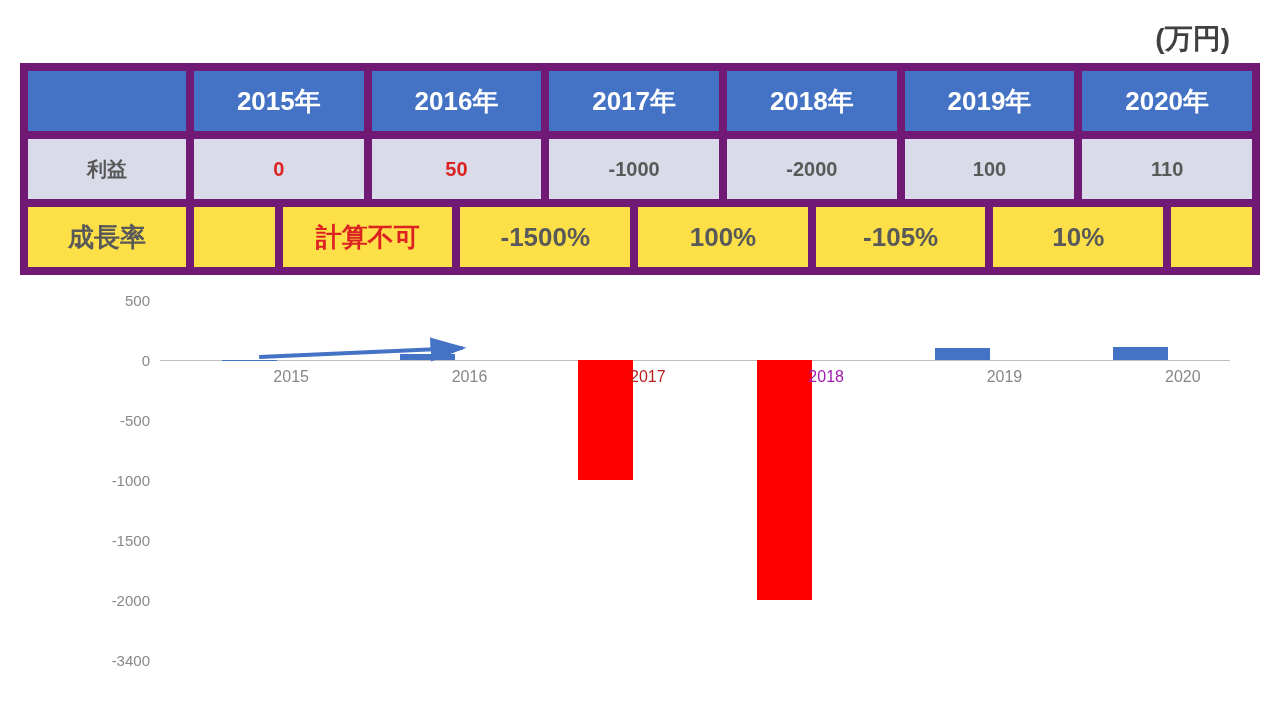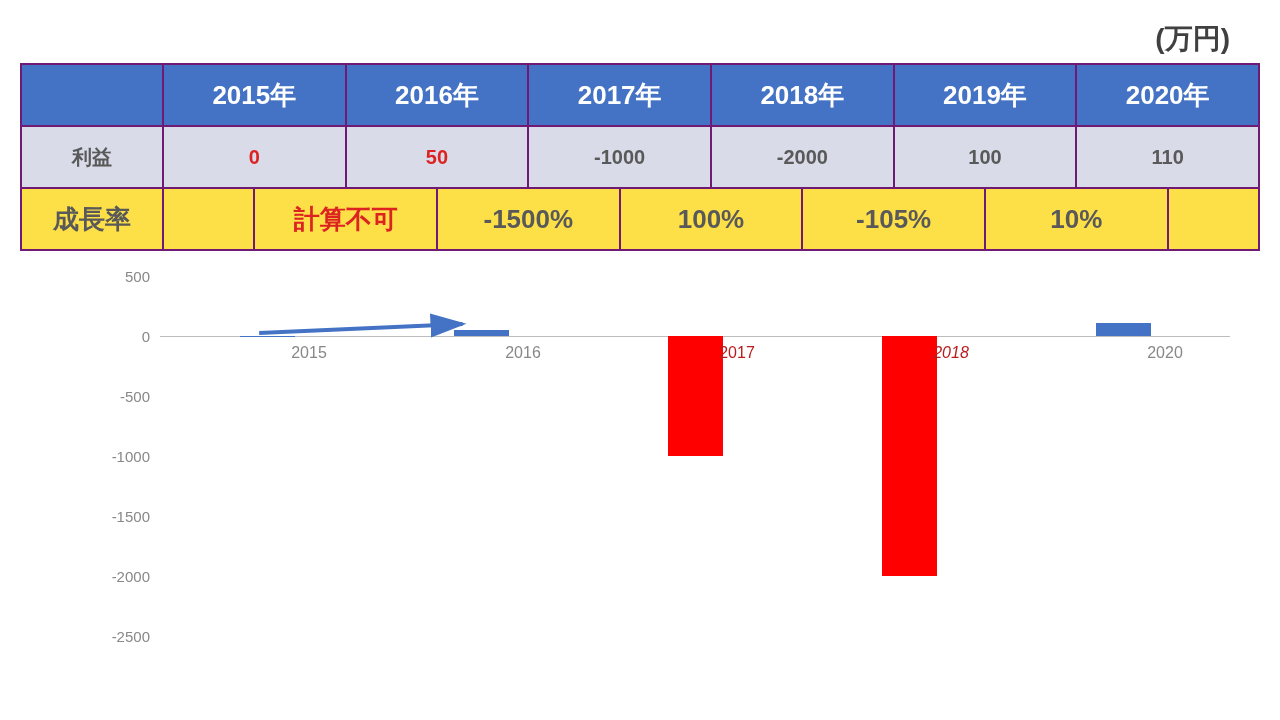--- a/index.html
+++ b/index.html
@@ -18,24 +18,24 @@
     color: #404040;
     margin-bottom: 5px;
     padding-right: 30px;
   }
   table {
     border-collapse: collapse;
     width: 100%;
     table-layout: fixed;
   }
   td, th {
-    border: 2px solid #701a75;
+    border: 8px solid #701a75;
     text-align: center;
     font-weight: bold;
-    padding: 10px 5px;
+    padding: 10px 14px;
   }
   .header-row td, .header-row th {
     background: #4472c4;
     color: #fff;
     font-size: 26px;
     height: 40px;
   }
   .label-cell {
     background: #4472c4;
     color: #fff;
@@ -155,39 +155,43 @@
   </table>
 
 <div class="chart-area">
   <div id="yticks-container">
       <div class="ytick" style="top: 0px;">500</div>
       <div class="ytick" style="top: 60px;">0</div>
       <div class="ytick" style="top: 120px;">-500</div>
       <div class="ytick" style="top: 180px;">-1000</div>
       <div class="ytick" style="top: 240px;">-1500</div>
       <div class="ytick" style="top: 300px;">-2000</div>
-      <div class="ytick" style="top: 360px;">-2500</div>
+      <div class="ytick" style="top: 360px;">-3400</div>
     </div>
   <div class="zero-line" id="zero-line" style="top: 60px;"></div>
   <div class="bars" id="bars">
       <div class="bar-slot">
         <div class="bar pos" style="top: 60px; height: 1px;"></div>
         <div class="xlabel" style="top: 68px; left: 50%;">2015</div>
       </div>
       <div class="bar-slot">
         <div class="bar pos" style="top: 54px; height: 6px;"></div>
         <div class="xlabel" style="top: 68px; left: 50%;">2016</div>
       </div>
       <div class="bar-slot">
         <div class="bar neg" style="top: 60px; height: 120px;"></div>
         <div class="xlabel" style="top: 68px; left: 50%; color: #b91c1c;">2017</div>
       </div>
       <div class="bar-slot">
         <div class="bar neg" style="top: 60px; height: 240px;"></div>
-        <div class="xlabel" style="top: 68px; left: 50%; color: #b91c1c; font-style: italic;">2018</div>
+        <div class="xlabel" style="top: 68px; left: 50%; color: #a21caf;">2018</div>
+      </div>
+      <div class="bar-slot">
+        <div class="bar pos" style="top: 48px; height: 12px;"></div>
+        <div class="xlabel" style="top: 68px; left: 50%;">2019</div>
       </div>
       <div class="bar-slot">
         <div class="bar pos" style="top: 46.8px; height: 13.2px;"></div>
         <div class="xlabel" style="top: 68px; left: 50%;">2020</div>
       </div>
     </div>
   <svg class="arrow" id="arrow" style="position: absolute; overflow: visible; left: 90px; top: 0px; width: 342.492px; height: 360px;" width="1280" height="400">
     <defs>
       <marker id="ah" markerWidth="10" markerHeight="10" refX="8" refY="3" orient="auto">
         <path d="M0,0 L0,6 L9,3 z" fill="#4472c4"></path>

